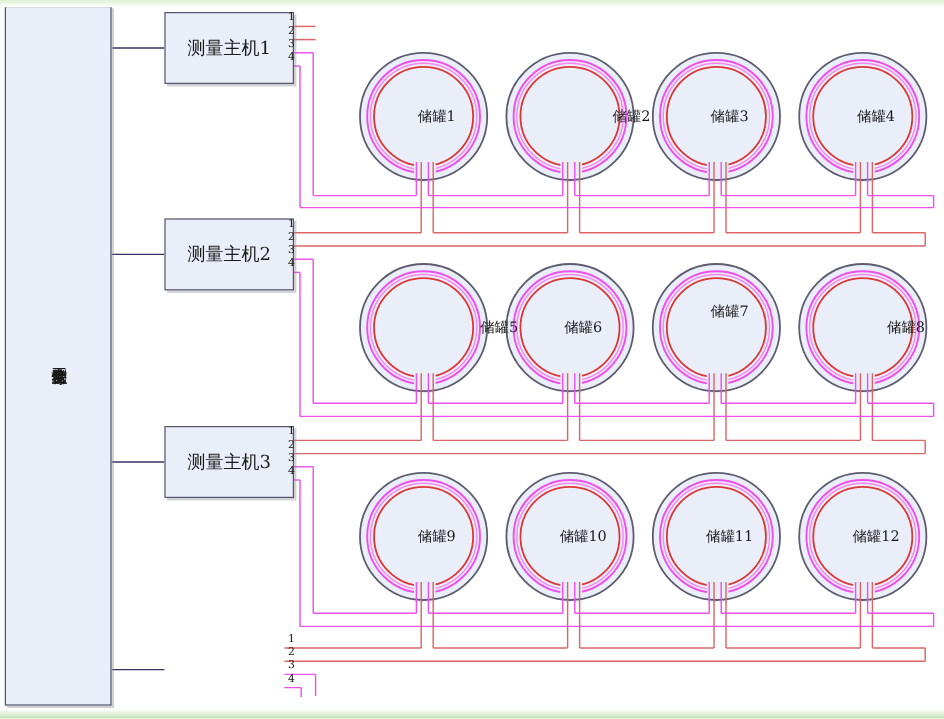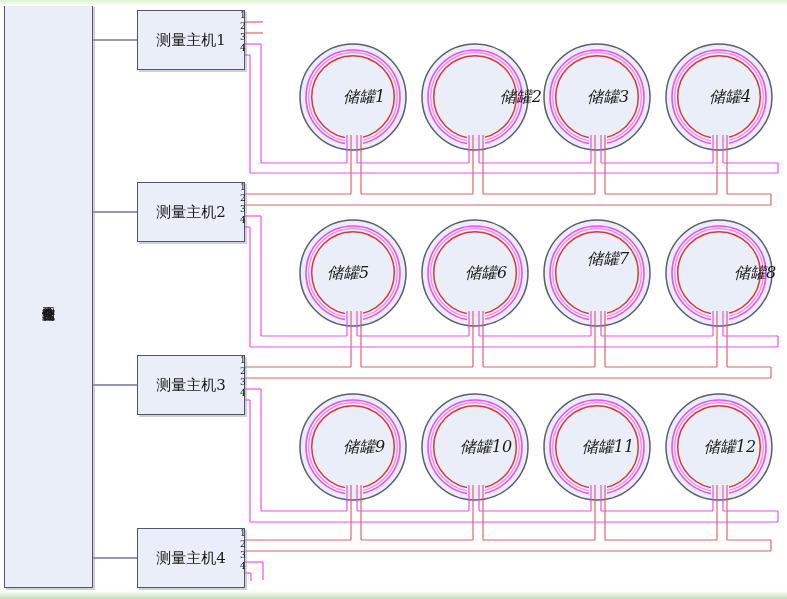--- a/index.html
+++ b/index.html
@@ -16,21 +16,21 @@
              box-shadow:2px 2px 0 rgba(150,150,165,.45);
              display:flex;align-items:center;justify-content:center;}
   .vtext{writing-mode:vertical-rl;text-orientation:upright;font-size:13px;
              line-height:13px;letter-spacing:0;}
   .host{position:absolute;left:137px;width:108px;height:60px;
              background:#e9eef8;border:1px solid #53536c;box-sizing:border-box;
              box-shadow:2px 2px 0 rgba(150,150,165,.45);
              display:flex;align-items:center;justify-content:center;font-size:15px;}
   .port{position:absolute;font-size:9px;line-height:11px;color:#1a1a1a;}
   .tank-label{position:absolute;width:112px;height:20px;line-height:20px;
-             text-align:center;font-size:16px;font-style:italic;}
+             text-align:center;font-size:12px;}
 </style>
 </head>
 <body>
 
 <div id="screen">
   <svg id="wires" width="787" height="599" viewBox="0 0 787 599">
       <line x1="93" y1="40" x2="137" y2="40" stroke="#333366" stroke-width="1.2"></line>
       <line x1="93" y1="212" x2="137" y2="212" stroke="#333366" stroke-width="1.2"></line>
       <line x1="93" y1="385" x2="137" y2="385" stroke="#333366" stroke-width="1.2"></line>
       <line x1="93" y1="558" x2="137" y2="558" stroke="#333366" stroke-width="1.2"></line>
@@ -216,21 +216,21 @@
       <line x1="251" y1="573" x2="251" y2="581" stroke="#ee4fee" stroke-width="1.2"></line>
     </svg>
   <div id="overlay">
     <div class="platform-box">
       <span class="vtext">综合监测平台软件</span>
     </div>
   <div class="tank-label" style="left: 308px; top: 87px;">储罐1</div>
       <div class="tank-label" style="left: 430px; top: 87px; text-align: right;">储罐2</div>
       <div class="tank-label" style="left: 552px; top: 87px;">储罐3</div>
       <div class="tank-label" style="left: 674px; top: 87px;">储罐4</div>
-      <div class="tank-label" style="left: 292px; top: 263px;">储罐5</div>
+      <div class="tank-label" style="left: 312px; top: 263px; padding-left: 48px;">储罐5</div>
       <div class="tank-label" style="left: 430px; top: 263px;">储罐6</div>
       <div class="tank-label" style="left: 552px; top: 249px;">储罐7</div>
       <div class="tank-label" style="left: 674px; top: 263px; padding-left: 25px;">储罐8</div>
       <div class="tank-label" style="left: 308px; top: 437px;">储罐9</div>
       <div class="tank-label" style="left: 430px; top: 437px;">储罐10</div>
       <div class="tank-label" style="left: 552px; top: 437px;">储罐11</div>
       <div class="tank-label" style="left: 674px; top: 437px;">储罐12</div>
       <div class="host" style="top: 10px;">
         <span>测量主机1</span>
       </div>
@@ -245,23 +245,20 @@
       <div class="port" style="left: 240px; top: 193px;">2</div>
       <div class="port" style="left: 240px; top: 204px;">3</div>
       <div class="port" style="left: 240px; top: 215px;">4</div>
       <div class="host" style="top: 355px;">
         <span>测量主机3</span>
       </div>
       <div class="port" style="left: 240px; top: 355px;">1</div>
       <div class="port" style="left: 240px; top: 366px;">2</div>
       <div class="port" style="left: 240px; top: 377px;">3</div>
       <div class="port" style="left: 240px; top: 388px;">4</div>
-      <div class="host" style="top: 528px;">
-        <span>测量主机4</span>
-      </div>
       <div class="port" style="left: 240px; top: 528px;">1</div>
       <div class="port" style="left: 240px; top: 539px;">2</div>
       <div class="port" style="left: 240px; top: 550px;">3</div>
       <div class="port" style="left: 240px; top: 561px;">4</div>
     </div>
   <div class="strip-top"></div>
   <div class="strip-bottom"></div>
 </div>
 
 </body></html>

